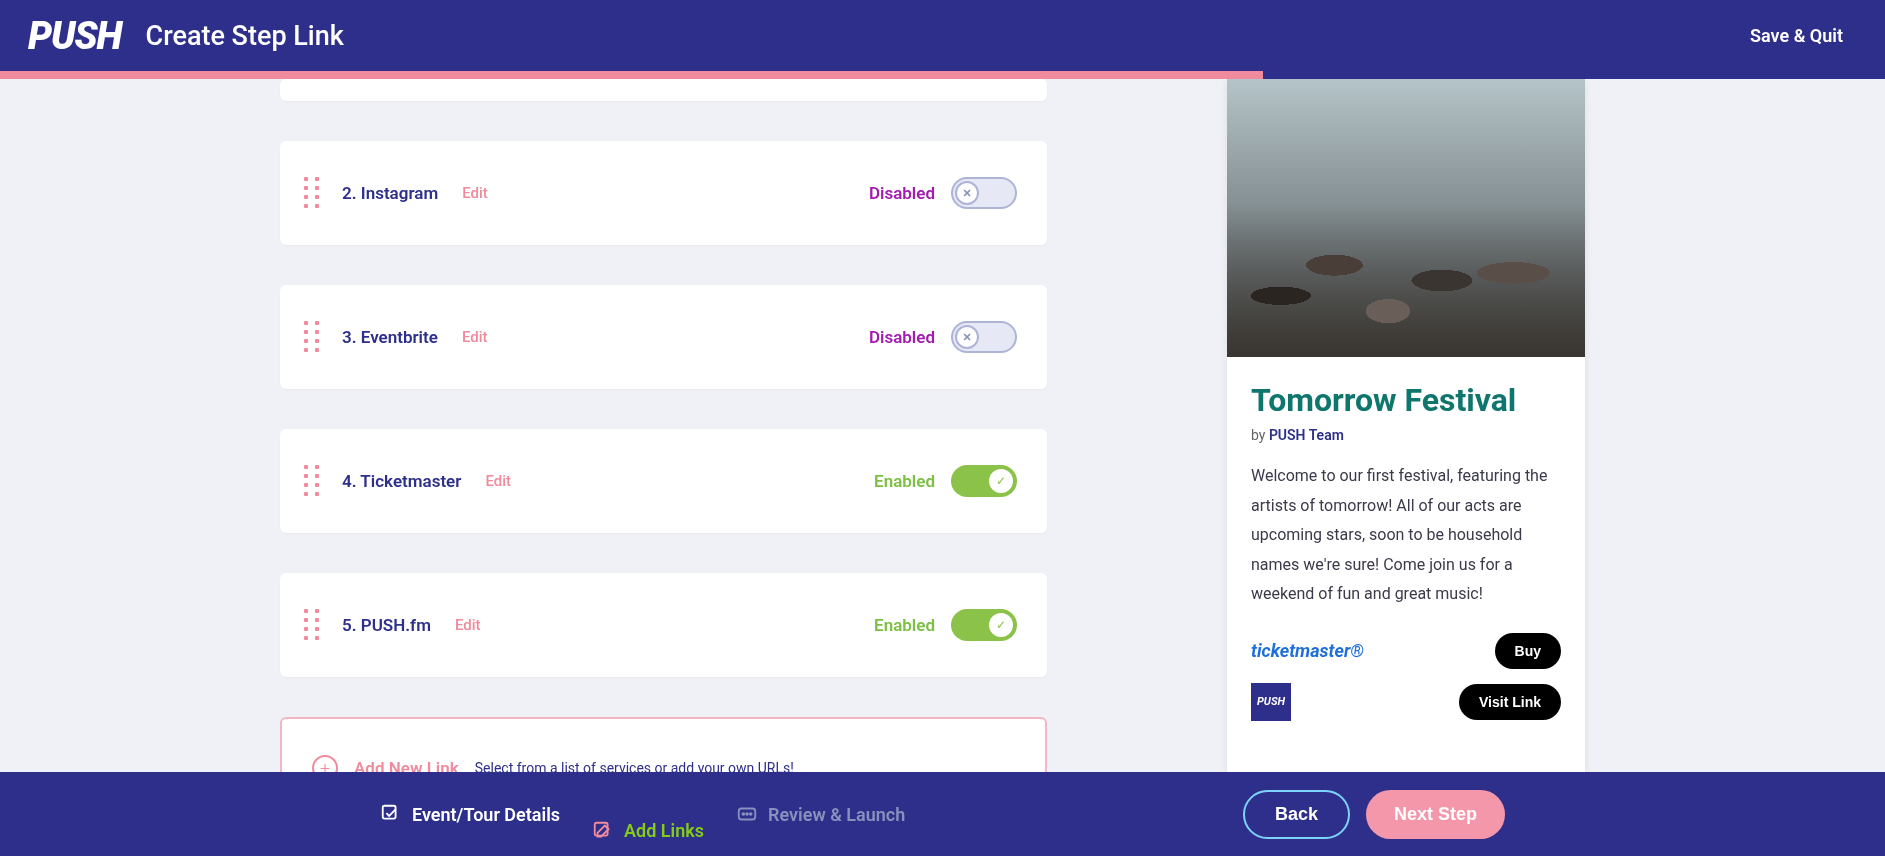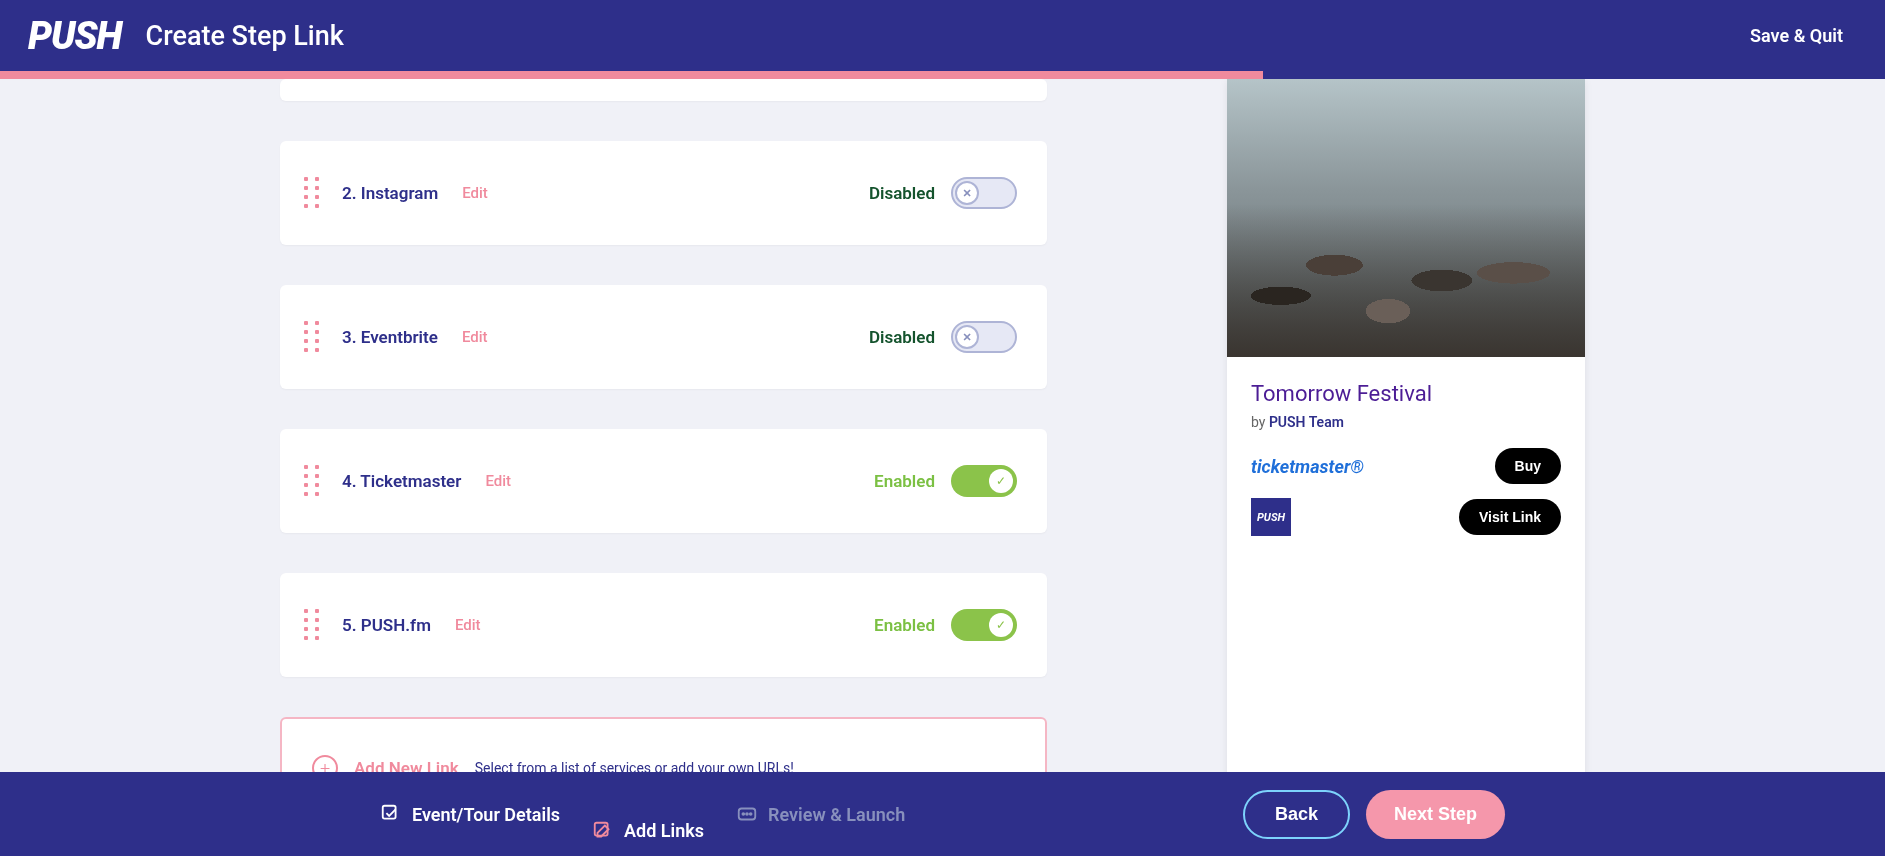--- a/index.html
+++ b/index.html
@@ -106,21 +106,21 @@
   font-size: 15px;
   font-weight: 500;
   cursor: pointer;
 }
 .link-spacer { flex: 1; }
 .status-label {
   font-size: 17px;
   font-weight: 600;
   margin-right: 16px;
 }
-.status-disabled { color: #14532d; }
+.status-disabled { color: #a21caf; }
 .status-enabled { color: #7bc043; }
 .toggle {
   width: 66px;
   height: 32px;
   border-radius: 16px;
   position: relative;
   cursor: pointer;
 }
 .toggle-off {
   background: #e6e8f5;
@@ -201,23 +201,23 @@
   height: 55%;
   background: radial-gradient(ellipse at 30% 40%, #4a3f38 8%, transparent 8%),
               radial-gradient(ellipse at 60% 50%, #3a3530 10%, transparent 10%),
               radial-gradient(ellipse at 80% 45%, #5a4f48 9%, transparent 9%),
               radial-gradient(ellipse at 15% 60%, #2a2520 7%, transparent 7%),
               radial-gradient(ellipse at 45% 70%, #6a5f58 8%, transparent 8%),
               linear-gradient(180deg, transparent 0%, #3a3530 100%);
 }
 .preview-content { padding: 24px; }
 .preview-title {
-  font-size: 22px;
-  font-weight: 400;
-  color: #4c1d95;
+  font-size: 32px;
+  font-weight: 700;
+  color: #0f766e;
   margin-bottom: 8px;
 }
 .preview-by {
   font-size: 14px;
   color: #666;
   margin-bottom: 18px;
 }
 .preview-by-name { font-weight: 600; color: #2e2f8a; }
 .preview-desc {
   font-size: 16px;
@@ -279,21 +279,21 @@
 }
 .step-icon {
   width: 22px;
   height: 22px;
   margin-right: 10px;
   display: flex;
   align-items: center;
   justify-content: center;
 }
 .step-1 { color: #fff; }
-.step-2 { color: #ffffff; margin-top: 33px; }
+.step-2 { color: #84cc16; margin-top: 33px; }
 .step-3 { color: #8890bd; }
 .footer-spacer { flex: 1; }
 .btn-back {
   background: transparent;
   border: 2px solid #7dd3fc;
   color: #fff;
   border-radius: 28px;
   padding: 12px 30px;
   font-size: 18px;
   font-weight: 600;
@@ -426,20 +426,21 @@
 
   <div class="preview-panel">
     <div class="preview-image">
       <div class="preview-crowd"></div>
     </div>
     <div class="preview-content">
       <div class="preview-title">Tomorrow Festival</div>
       <div class="preview-by">
         <span>by </span><span class="preview-by-name">PUSH Team</span>
       </div>
+      <div class="preview-desc">Welcome to our first festival, featuring the artists of tomorrow! All of our acts are upcoming stars, soon to be household names we're sure! Come join us for a weekend of fun and great music!</div>
       <div class="preview-link-row">
         <span class="preview-service-tm">ticketmaster®</span>
         <button class="preview-btn">Buy</button>
       </div>
       <div class="preview-link-row">
         <span class="preview-service-push">PUSH</span>
         <button class="preview-btn">Visit Link</button>
       </div>
     </div>
   </div>

